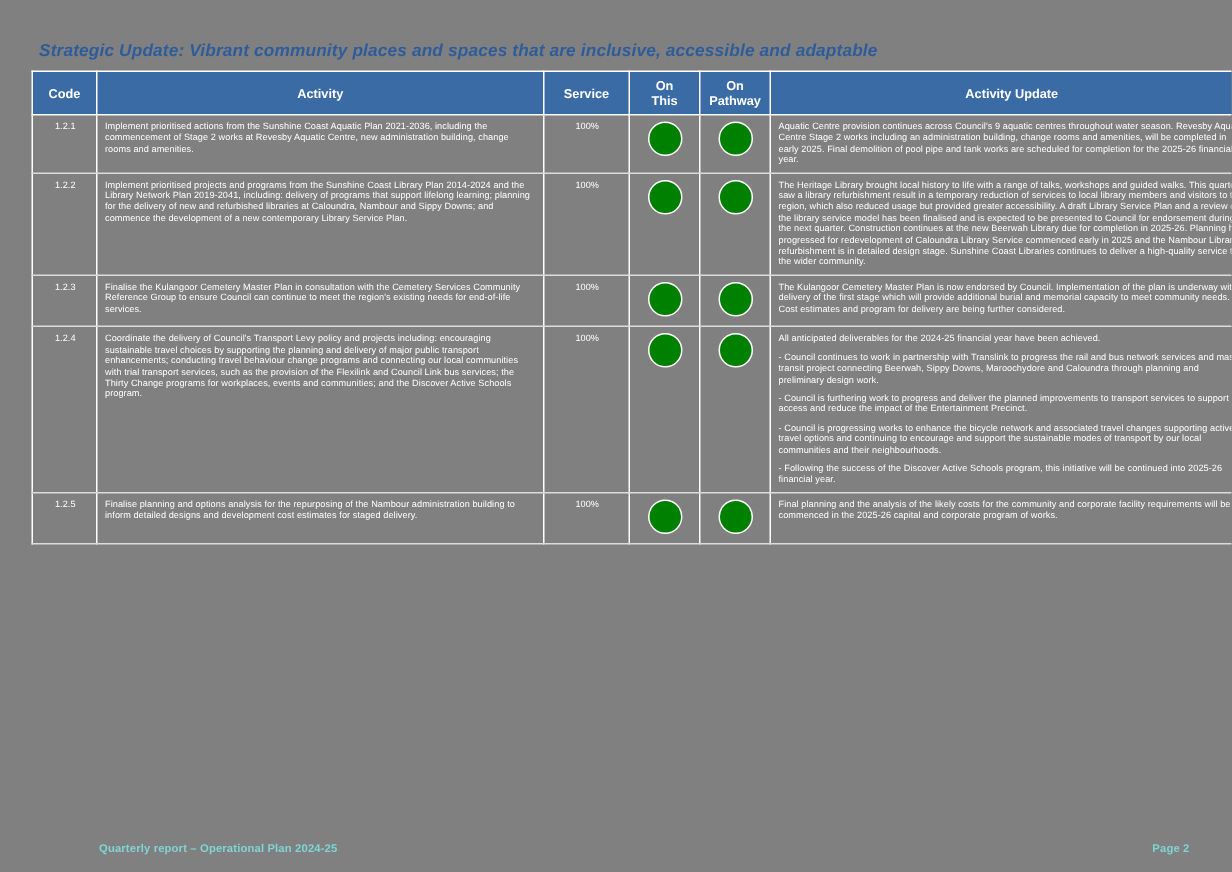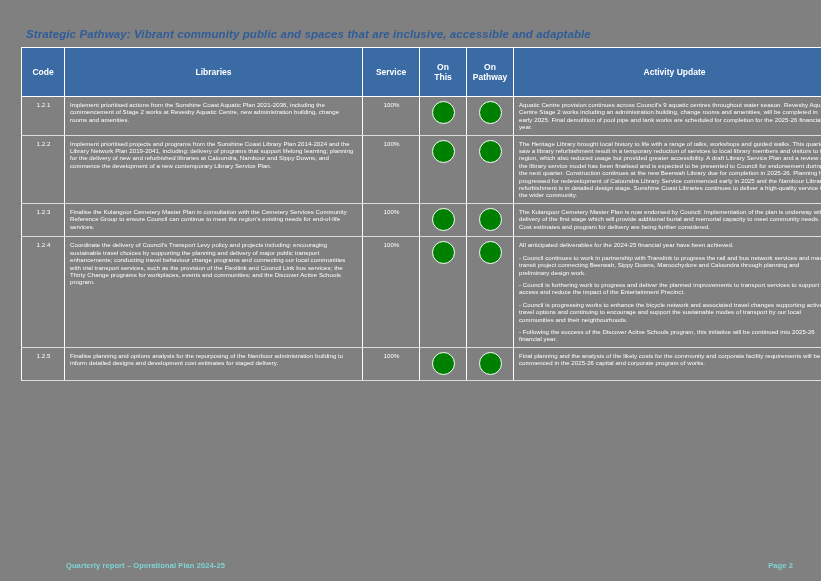--- a/index.html
+++ b/index.html
@@ -41,21 +41,21 @@
     border-collapse: collapse;
     table-layout: fixed;
   }
   table.report th {
     background: #3a6ba5;
     color: #ffffff;
     font-size: 8.5px;
     font-weight: bold;
     text-align: center;
     vertical-align: middle;
-    padding: 14px 3px;
+    padding: 4px 3px;
     border: 1px solid #ffffff;
     line-height: 10px;
     margin-left: 12px;
   }
   table.report th.col-code { width: 36px; }
   table.report th.col-activity { width: 291px; }
   table.report th.col-progress { width: 50px; }
   table.report th.col-ontime { width: 40px; }
   table.report th.col-onbudget { width: 40px; }
   table.report th.col-update { width: 315px; }
@@ -124,27 +124,27 @@
     font-weight: bold;
     color: #7fd4d4;
     letter-spacing: 0.1px;
   }
 </style>
 </head>
 <body>
 
 <div class="page">
 
-  <div class="doc-title">Strategic Pathway: Vibrant community public and spaces that are inclusive, accessible and adaptable</div>
+  <div class="doc-title">Strategic Update: Vibrant community places and spaces that are inclusive, accessible and adaptable</div>
 
   <table class="report">
     <thead>
       <tr>
         <th class="col-code">Code</th>
-        <th class="col-activity">Libraries</th>
+        <th class="col-activity">Activity</th>
         <th class="col-progress">Service</th>
         <th class="col-ontime">
           <span>On</span><br>
           <span>This</span>
         </th>
         <th class="col-onbudget">
           <span>On</span><br>
           <span>Pathway</span>
         </th>
         <th class="col-update">Activity Update</th>

